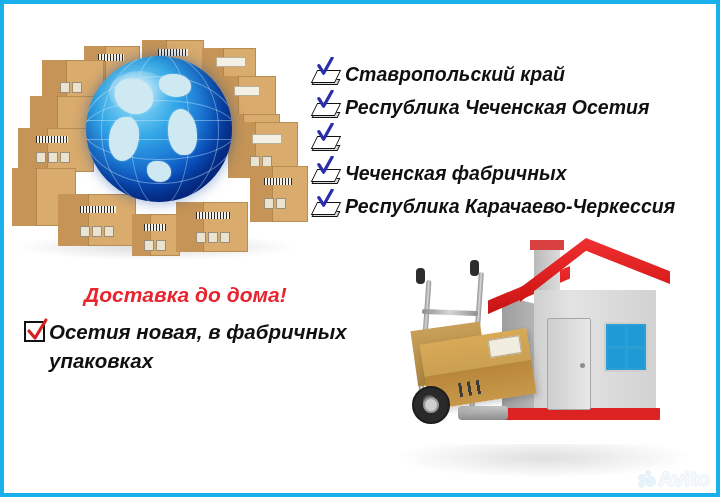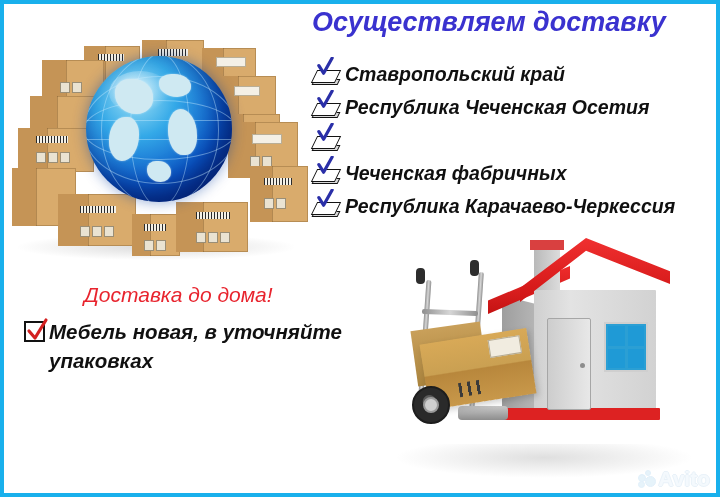--- a/index.html
+++ b/index.html
@@ -140,21 +140,21 @@
     line-height: 22px;
     color: #101010;
     white-space: nowrap;
   }
 
   
   .promo-heading {
     position: absolute;
     left: 84px; top: 283px;
     font-style: italic;
-    font-weight: normal;
+    font-weight: bold;
     font-size: 21px;
     line-height: 24px;
     color: #e8242e;
     white-space: nowrap;
     z-index: 12;
   }
   .promo-list {
     position: absolute;
     left: 24px; top: 317px;
     width: 352px;
@@ -461,21 +461,20 @@
         <div class="seam"></div>
       <div class="barcode" style="left:20px; top:10px; width:34px;"></div>
       <div class="icons" style="left:20px; top:30px;">
           <i></i>
           <i></i>
           <i></i>
         </div>
     </div>
   </div>
 
-  <div class="headline">Осуществляем доставку</div>
 
   <div class="region-list">
 
     <div class="region-row">
       <span class="tray-check">
         <span class="tray-side"></span>
           <span class="tray"></span>
         <svg class="tick" viewBox="0 0 20 22">
           <path d="M3 9 L8 17 L17 1" fill="none" stroke="#2a2fa8" stroke-width="3.4" stroke-linecap="round" stroke-linejoin="round"></path>
         </svg>
@@ -561,21 +560,21 @@
 
   <div class="promo-heading">Доставка до дома!</div>
 
   <div class="promo-list">
     <div class="promo-item">
       <span class="chk">
         <svg width="26" height="28" viewBox="0 0 26 28">
           <path d="M5 14 L11 21 L22 3" fill="none" stroke="#d32020" stroke-width="3.2" stroke-linecap="round" stroke-linejoin="round"></path>
         </svg>
       </span>
-      <span class="promo-text">Мебель новая, в уточняйте упаковках</span>
+      <span class="promo-text">Осетия новая, в фабричных упаковках</span>
     </div>
   </div>
 
   <div class="avito">
     <span class="dots">
       <i style="left:0px;  top:4px;  width:6px;  height:6px;"></i>
       <i style="left:0px;  top:11px; width:5px;  height:5px;"></i>
       <i style="left:7px;  top:0px;  width:4px;  height:4px;"></i>
       <i style="left:7px;  top:6px;  width:9px;  height:9px;"></i>
     </span>

